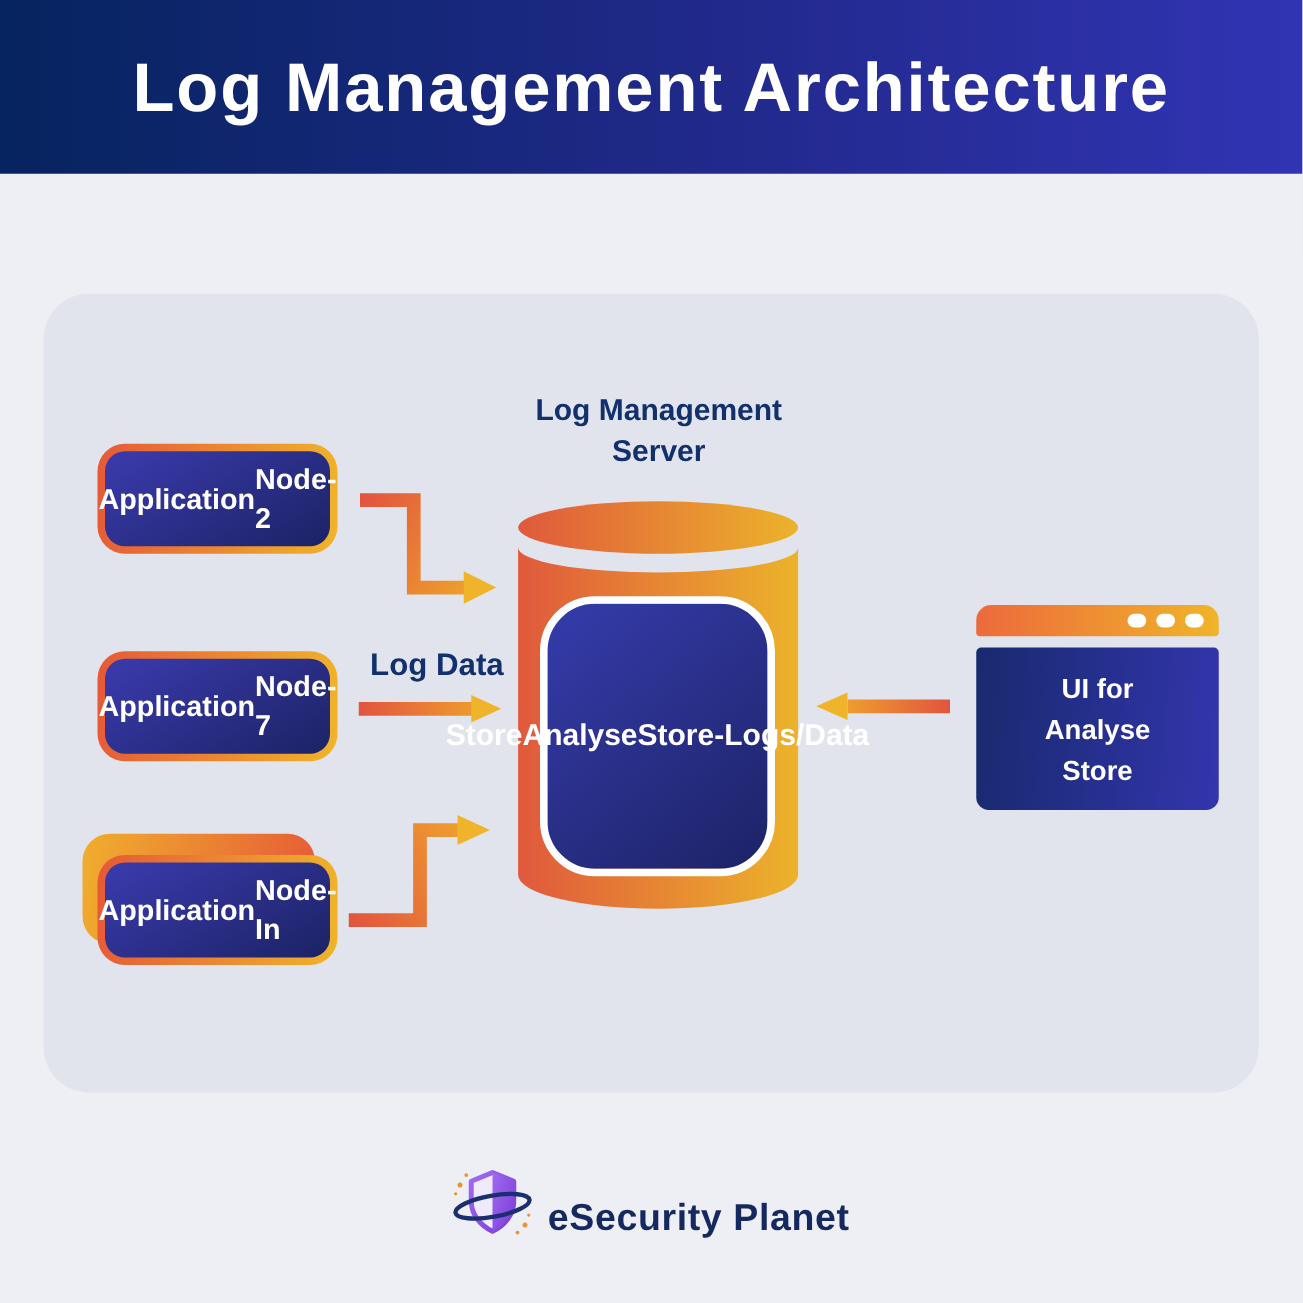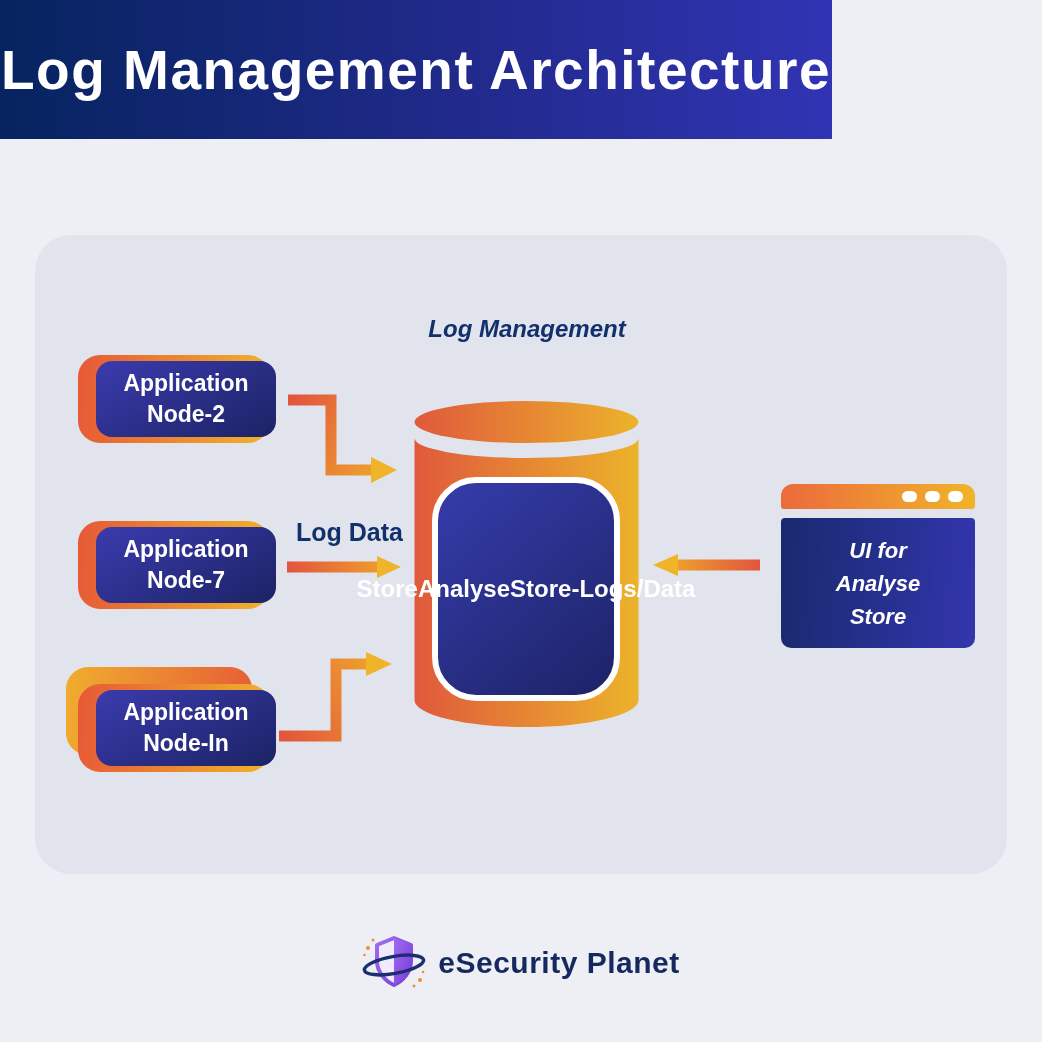--- a/index.html
+++ b/index.html
@@ -7,21 +7,21 @@
     width: 1042px; height: 1042px;
     background: #edeff5;
     font-family: "Liberation Sans", sans-serif;
     position: relative;
     overflow: hidden;
   }
 
   
   .header {
     position: absolute; left: 0; top: 0;
-    width: 832px; height: 139px;
+    width: 1042px; height: 139px;
     background: linear-gradient(90deg, #06245f 0%, #232a8f 60%, #3134b3 100%);
     display: flex; align-items: center; justify-content: center;
   }
   .header h1 {
     margin: 0;
     color: #ffffff;
     font-size: 55px;
     font-weight: 700;
     letter-spacing: 1.5px;
   }
@@ -31,37 +31,37 @@
     position: absolute; left: 35px; top: 235px;
     width: 972px; height: 639px;
     background: #e2e4ed;
     border-radius: 36px;
   }
 
   
   .server-label {
     position: absolute; left: 390px; top: 312px; width: 274px;
     text-align: center;
-    color: #12306b; font-size: 24px; font-weight: 700; line-height: 33px; font-style: italic;
+    color: #12306b; font-size: 24px; font-weight: 700; line-height: 33px;
   }
 
   
   .node {
     position: absolute; left: 78px;
     width: 192px; height: 88px;
     border-radius: 22px;
     padding: 6px; box-sizing: border-box;
     background: linear-gradient(95deg, #e65937 0%, #f0b42a 100%);
   }
   .node-inner {
     width: 100%; height: 100%;
     border-radius: 16px;
     background: linear-gradient(150deg, #3b3bae 0%, #1b2364 100%);
-    display: flex; flex-direction: column; align-items: center; justify-content: center;
-    color: #ffffff; font-size: 23px; font-weight: 700; line-height: 31px; margin-left: 12px;
+    display: flex; align-items: center; justify-content: center;
+    color: #ffffff; font-size: 23px; font-weight: 700; line-height: 31px;
   }
   .node-back {
     position: absolute; left: 66px; top: 667px;
     width: 186px; height: 88px;
     border-radius: 22px;
     background: linear-gradient(100deg, #f0ae2e 0%, #e65937 100%);
   }
 
   
   .flow-label {
@@ -78,21 +78,21 @@
     position: absolute; left: 432px; top: 477px;
     width: 188px; height: 224px; box-sizing: border-box;
     border: 6px solid #ffffff;
     border-radius: 44px;
     background: linear-gradient(140deg, #353cab 0%, #1d2366 100%);
     display: flex; flex-direction: row; align-items: center; justify-content: center;
     color: #ffffff; font-size: 24px; font-weight: 700; line-height: 34px;
   }
 
   
-  .ui-window { position: absolute; left: 781px; top: 484px; width: 194px; font-style: italic; }
+  .ui-window { position: absolute; left: 781px; top: 484px; width: 194px; }
   .ui-titlebar {
     height: 25px;
     border-radius: 12px 12px 3px 3px;
     background: linear-gradient(90deg, #ec6a3c 0%, #f0b429 100%);
     display: flex; align-items: center; justify-content: flex-end;
     gap: 8px; padding-right: 12px; box-sizing: border-box;
   }
   .ui-dot { width: 15px; height: 11px; border-radius: 6px; background: #ffffff; }
   .ui-body {
     margin-top: 9px; height: 130px;
@@ -100,37 +100,38 @@
     background: linear-gradient(95deg, #182a6e 0%, #3335ad 100%);
     display: flex; flex-direction: column; align-items: center; justify-content: center;
     color: #ffffff; font-size: 22px; font-weight: 700; line-height: 33px;
   }
 
   .arrow-svg { position: absolute; }
 
   
   .footer-brand {
     position: absolute; left: 0; top: 934px; width: 1042px;
-    display: flex; align-items: center; justify-content: center; gap: 12px;
+    display: flex; align-items: flex-end; justify-content: center; gap: 12px;
   }
   .brand-text {
     color: #16295f; font-size: 30px; font-weight: 700; letter-spacing: 0.5px;
   }
 </style>
 </head>
 <body>
 
 <div class="header">
   <h1>Log Management Architecture</h1>
 </div>
 
 <div class="panel"></div>
 
 <div class="server-label">
   <div>Log Management</div>
+  <div>Server</div>
 </div>
 
 <div class="node" style="top:355px">
   <div class="node-inner">
     <div>Application</div>
     <div>Node-2</div>
   </div>
 </div>
 
 <div class="node" style="top:521px">

